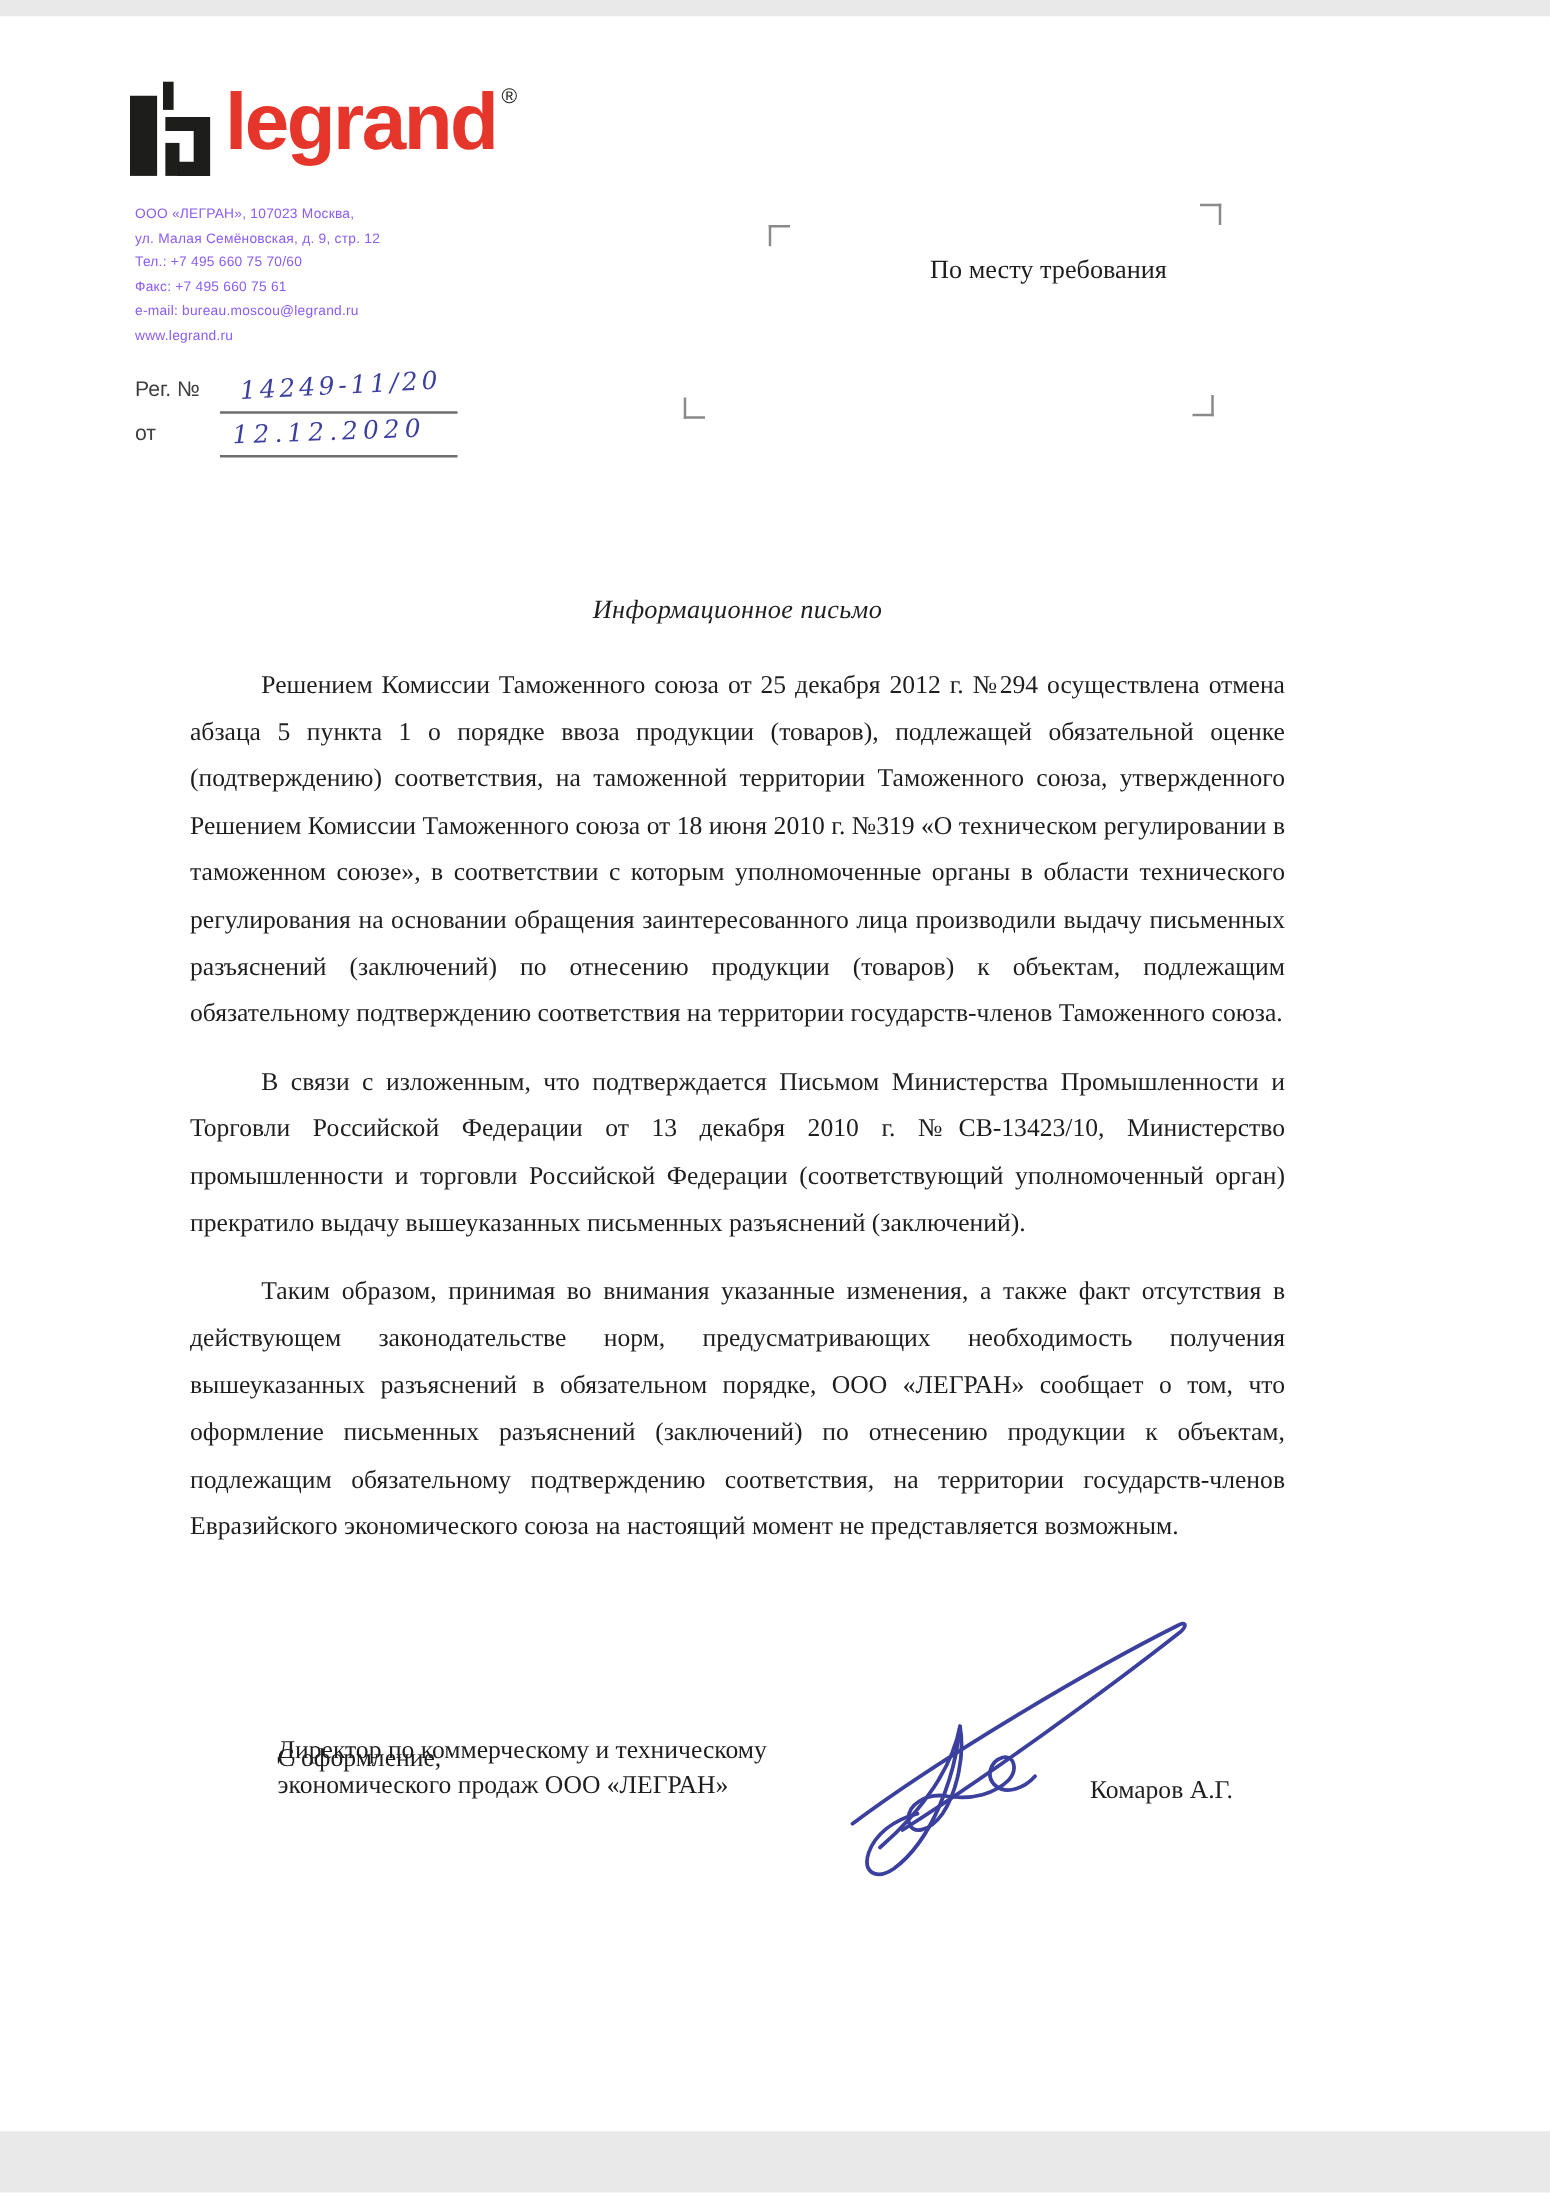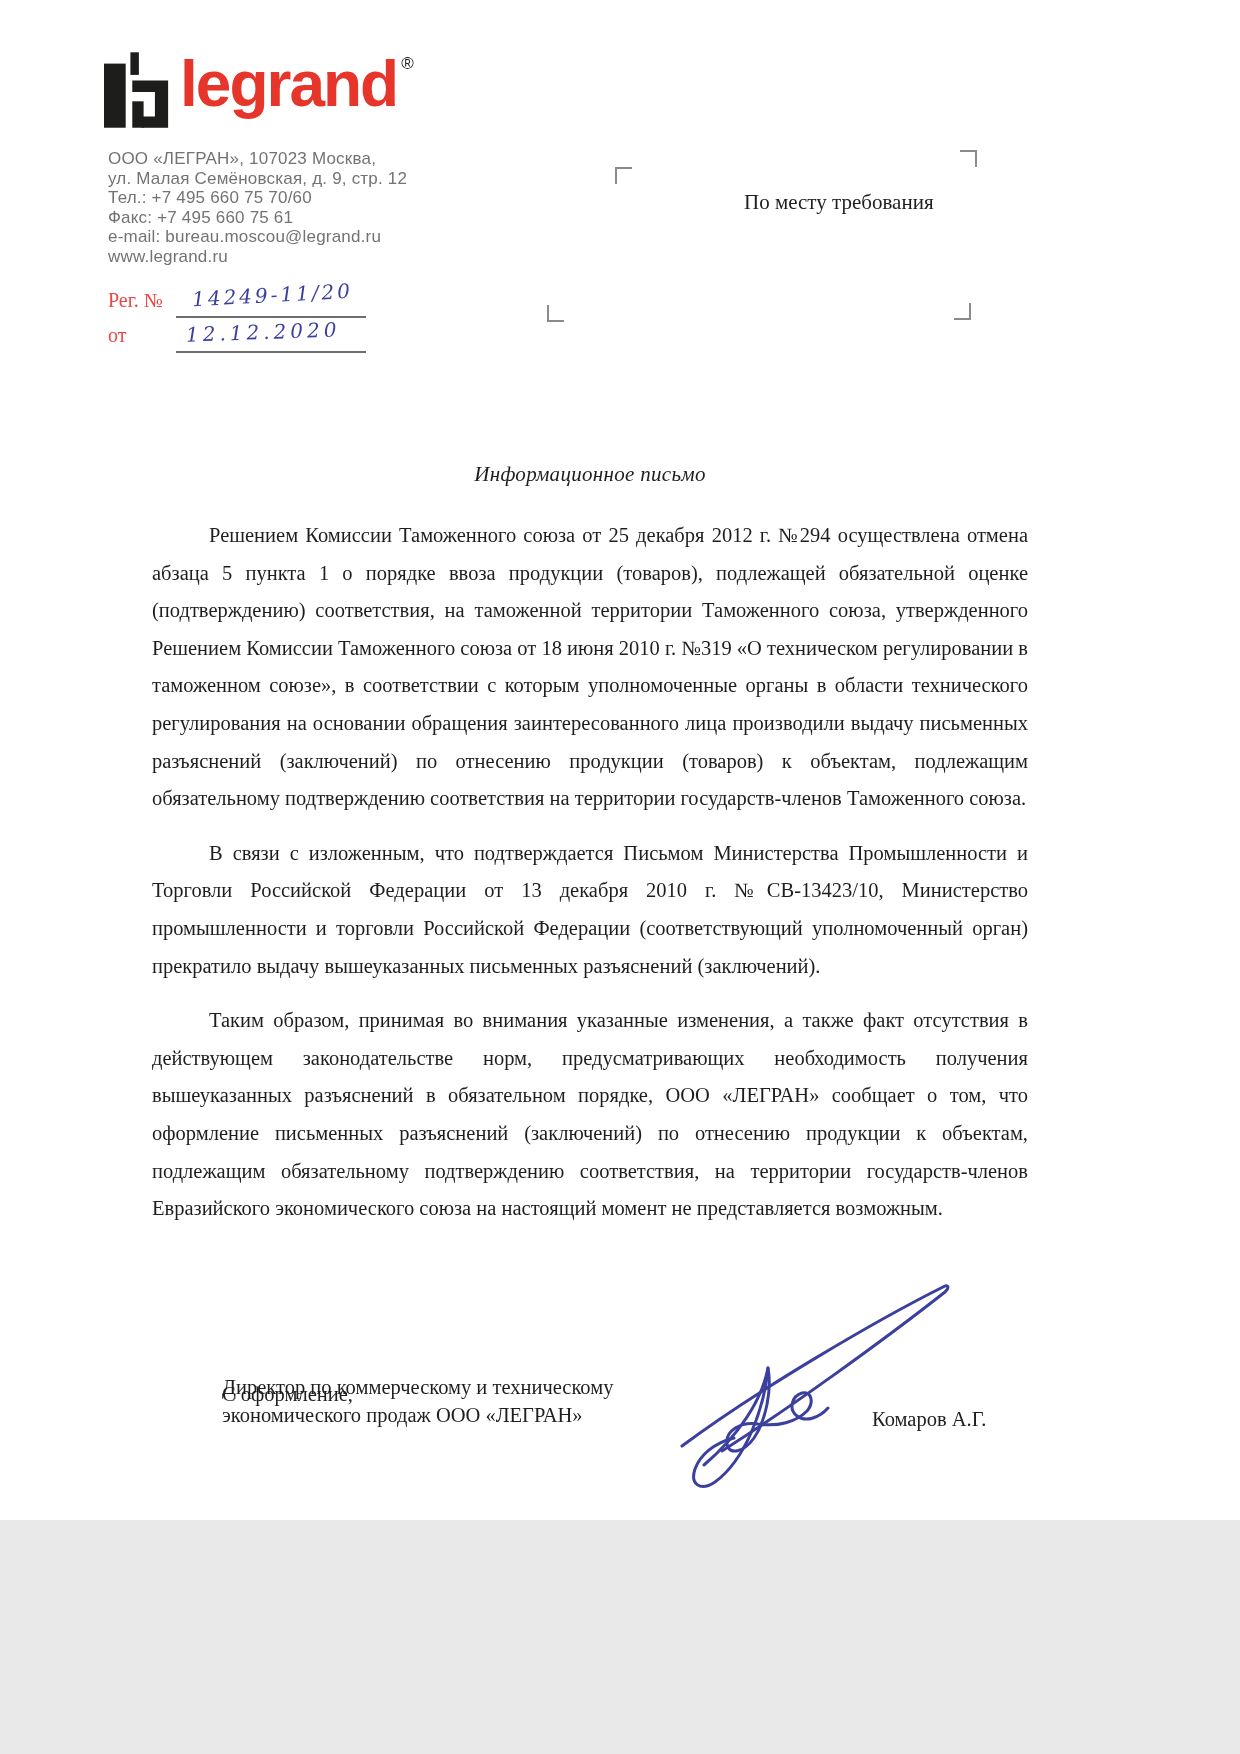--- a/index.html
+++ b/index.html
@@ -1,20 +1,20 @@
 <!DOCTYPE html>
 <html><head>
 <meta charset="utf-8">
 <style>
   html,body{margin:0;padding:0;background:#e9e9e9;}
   .page{
     position:relative;
     width:1240px;
-    height:1520px;
-    margin:0 auto;
+    height:1692px;
+    margin:13px auto;
     background:#ffffff;
     font-family:"Liberation Serif", serif;
     color:#1e1e1e;
     overflow:hidden;
   }
   
   .logo{position:absolute;left:104px;top:46px;display:flex;align-items:flex-start;}
   .logo-mark{width:66px;height:76px;margin-top:6px;}
   .logo-text{
     font-family:"Liberation Sans", sans-serif;
@@ -29,35 +29,35 @@
     font-family:"Liberation Sans", sans-serif;
     font-size:17px;
     color:#1d1d1b;
     margin-left:4px;
     margin-top:8px;
   }
   
   .contact{
     position:absolute;left:108px;top:149px;
     font-family:"Liberation Sans", sans-serif;
-    font-size:17px;line-height:19.5px;color:#737373;
+    font-size:11px;line-height:19.5px;color:#8b5cf6;
     letter-spacing:.2px;
   }
   
   .mark{position:absolute;width:15px;height:15px;border:0 solid #8a8a8a;}
   .mark-tl{left:615px;top:167px;border-left-width:2px;border-top-width:2px;}
   .mark-tr{left:960px;top:150px;border-right-width:2px;border-top-width:2px;}
   .mark-bl{left:547px;top:305px;border-left-width:2px;border-bottom-width:2px;}
   .mark-br{left:954px;top:303px;border-right-width:2px;border-bottom-width:2px;}
   
   .recipient{position:absolute;left:744px;top:190px;font-size:21px;}
   
   .field-label{
-    position:absolute;font-family:Liberation Serif, serif;
-    font-size:20px;color:#ef4444;
+    position:absolute;font-family:Liberation Sans, sans-serif;
+    font-size:17px;color:#404040;
   }
   .reg-label{left:108px;top:289px;}
   .date-label{left:108px;top:324px;}
   .field-line{position:absolute;height:0;border-bottom:2px solid #6e6e6e;}
   .reg-line{left:176px;top:316px;width:190px;}
   .date-line{left:176px;top:351px;width:190px;}
   .handwriting{
     position:absolute;
     font-family:"DejaVu Serif", serif;
     font-style:italic;

